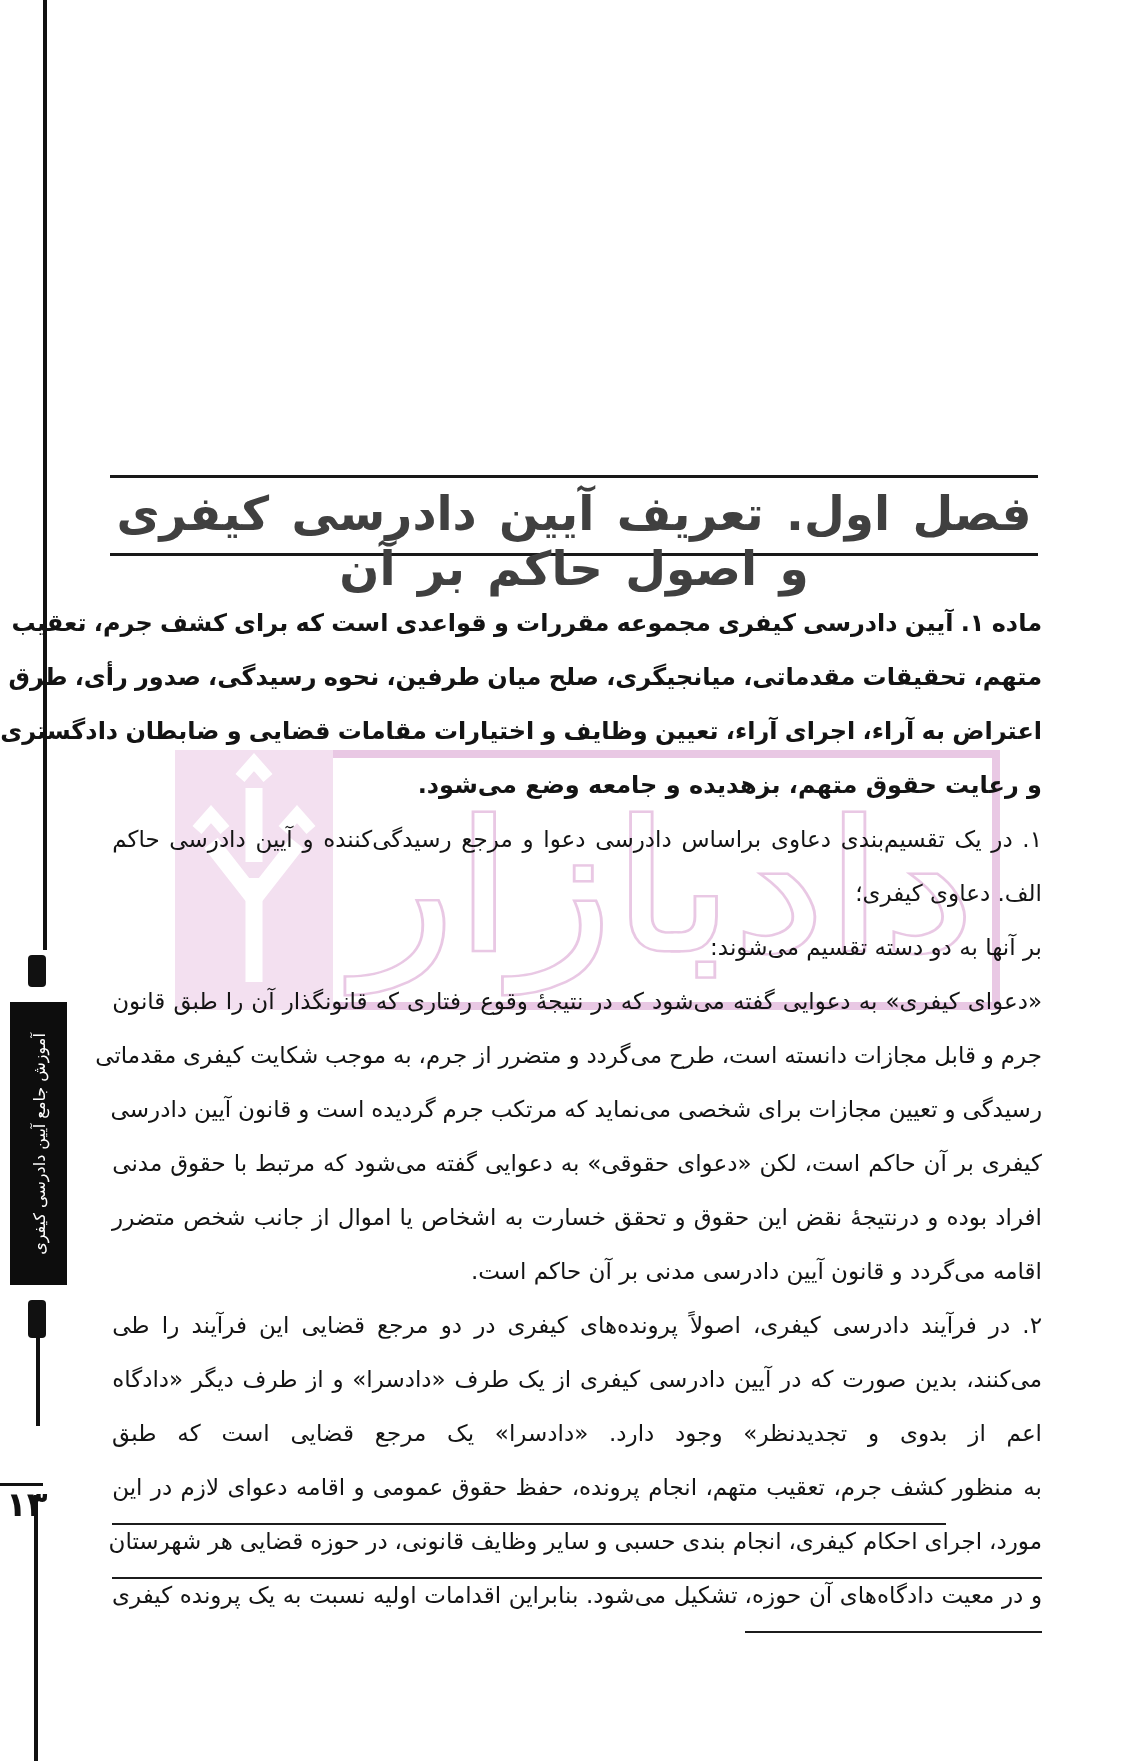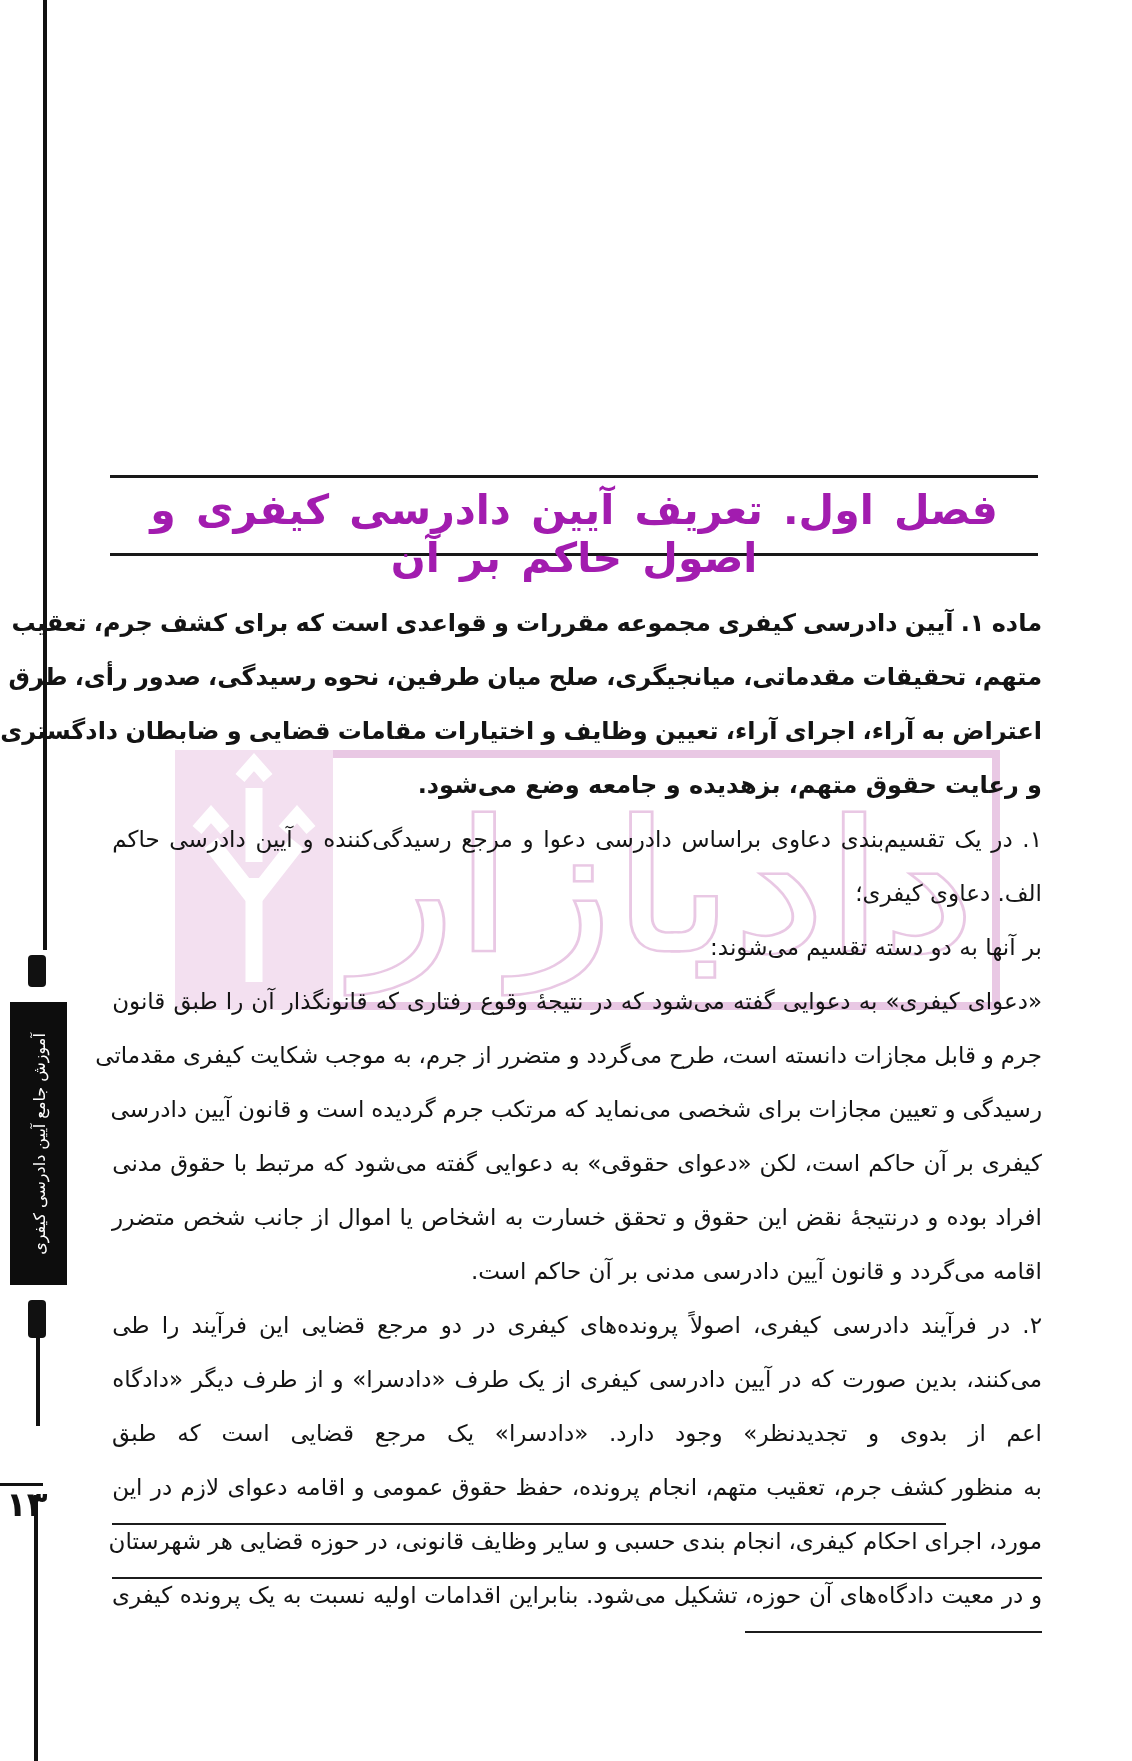--- a/index.html
+++ b/index.html
@@ -25,22 +25,22 @@
   .page-number {
     position:absolute; left:6px; top:1436px; width:44px; text-align:left;
     font-size:34px; color:#111; font-weight:bold;margin-top:48px;
   }
   .pagenum-rule { position:absolute; left:0; top:1483px; width:43px; height:3px; background:#111; }
 
   
   .head-rule { position:absolute; left:110px; width:928px; height:3px; background:#181818; }
   .chapter-heading {
     position:absolute; left:110px; top:486px; width:928px;
-    direction:rtl; text-align:center; color:#a21caf;
-    font-size:41px; font-weight:bold; word-spacing:6px; letter-spacing:0.5px;
+    direction:rtl; text-align:center; color:#404040;
+    font-size:47px; font-weight:bold; word-spacing:6px; letter-spacing:0.5px;
     z-index:3;
   }
 
   
   .watermark { position:absolute; left:175px; top:750px; width:825px; height:260px; z-index:1; }
 
   
   .body-text {
     position:absolute; left:112px; top:596px; width:930px; z-index:2;
     direction:rtl; color:#141414; font-size:23px;

